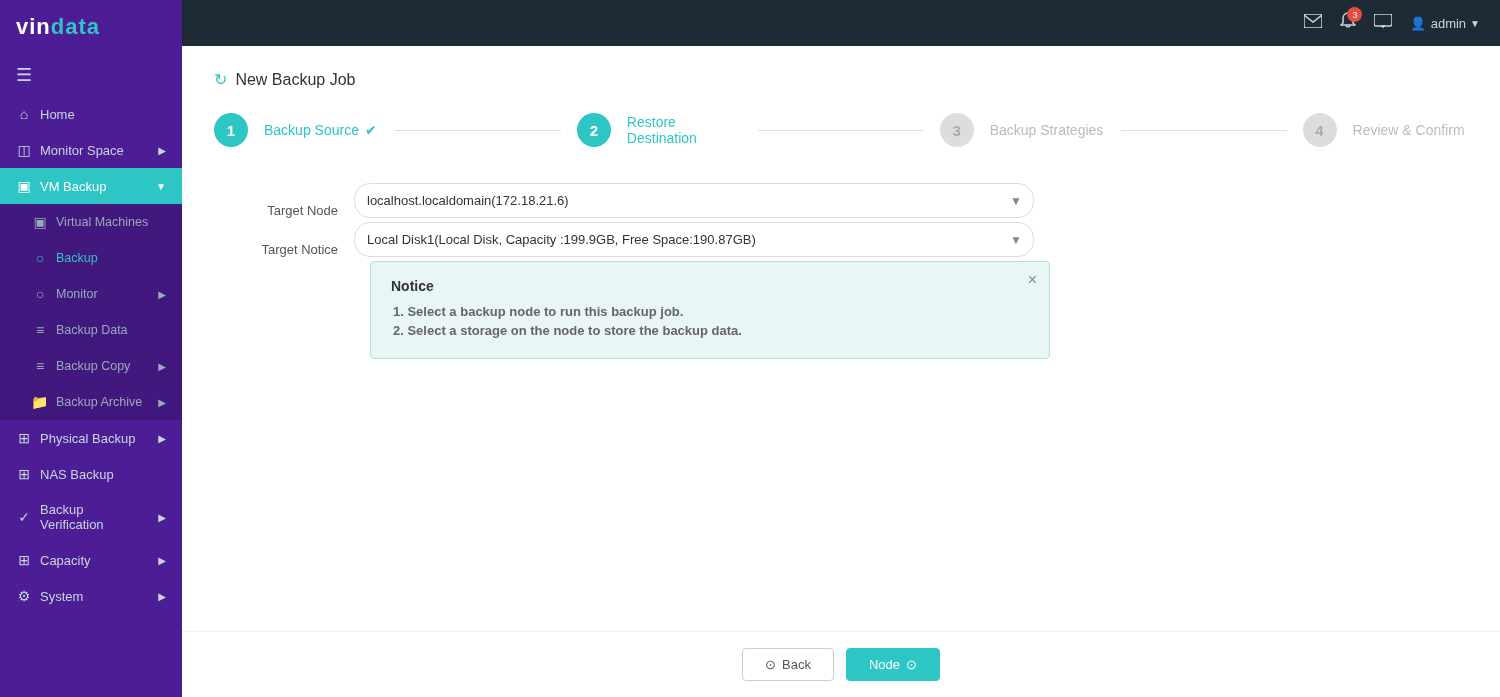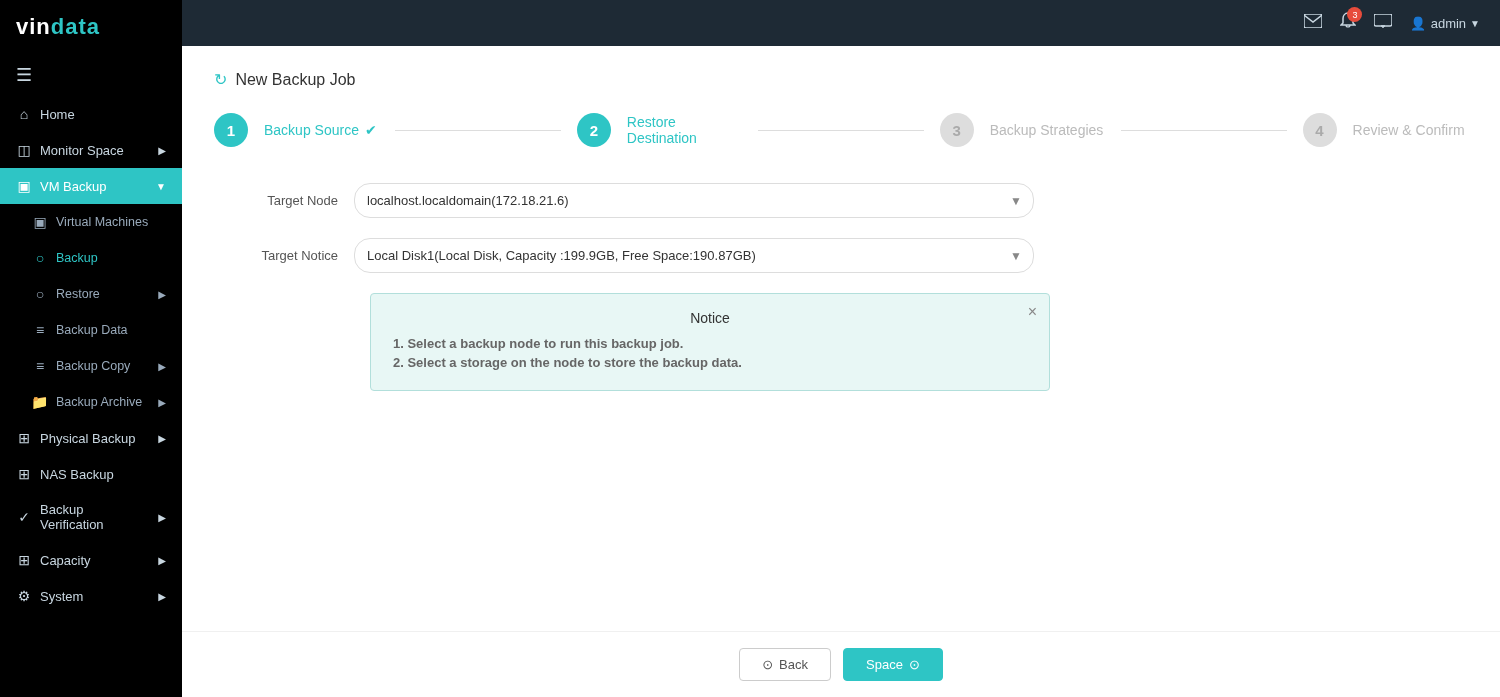--- a/index.html
+++ b/index.html
@@ -1,19 +1,19 @@
 <!DOCTYPE html>
 <html><head>
   <meta charset="utf-8">
   <style>
     * { box-sizing: border-box; margin: 0; padding: 0; }
     body { font-family: -apple-system, BlinkMacSystemFont, 'Segoe UI', sans-serif; font-size: 14px; background: #f0f2f5; display: flex; height: 697px; overflow: hidden; }
 
     
-    .sidebar { width: 182px; background: #000000; color: #c8d6e0; display: flex; flex-direction: column; flex-shrink: 0; height: 100%; }
+    .sidebar { width: 182px; background: #4c1d95; color: #c8d6e0; display: flex; flex-direction: column; flex-shrink: 0; height: 100%; }
     .sidebar-logo { padding: 14px 16px; display: flex; align-items: center; }
     .sidebar-logo span { color: #2ec5c5; font-size: 22px; font-weight: 700; letter-spacing: 1px; }
     .sidebar-logo .vin { color: #ffffff; }
     .sidebar-toggle { padding: 10px 16px; cursor: pointer; color: #c8d6e0; font-size: 18px; }
     .sidebar-item { display: flex; align-items: center; padding: 10px 16px; cursor: pointer; gap: 8px; font-size: 13px; color: #c8d6e0; position: relative; }
     .sidebar-item.active { background: #2ec5c5; color: #fff; }
     .sidebar-item .icon { width: 16px; height: 16px; display: flex; align-items: center; justify-content: center; font-size: 14px; flex-shrink: 0; }
     .sidebar-item .chevron { margin-left: auto; font-size: 10px; }
     .sidebar-sub { background: rgba(0,0,0,0.15); }
     .sidebar-sub .sidebar-item { padding-left: 32px; font-size: 12.5px; color: #9ab; }
@@ -41,30 +41,30 @@
     .step-circle { width: 34px; height: 34px; border-radius: 50%; display: flex; align-items: center; justify-content: center; font-size: 15px; font-weight: 600; flex-shrink: 0; }
     .step-circle.active { background: #2ec5c5; color: #fff; }
     .step-circle.inactive { background: #ddd; color: #aaa; }
     .step-label { margin-left: 16px; font-size: 14px; }
     .step-label.active { color: #2ec5c5; font-weight: 500; }
     .step-label.inactive { color: #bbb; }
     .step-check { color: #2ec5c5; margin-left: 6px; font-size: 14px; }
     .step-line { flex: 1; height: 1px; background: #ddd; margin: 0 16px; }
 
     
-    .form-row { display: flex; align-items: center; margin-bottom: 20px; }
+    .form-row { display: flex; align-items: flex-end; margin-bottom: 4px; }
     .form-label { width: 140px; text-align: right; padding-right: 16px; color: #555; font-size: 13px; flex-shrink: 0; }
     .form-control { flex: 1; max-width: 680px; position: relative; }
     .select-wrapper { position: relative; }
     .select-box { width: 100%; padding: 9px 36px 9px 12px; border: 1px solid #ddd; border-radius: 16px; font-size: 13px; color: #333; background: #fff; appearance: none; cursor: pointer; outline: none; }
     .select-arrow { position: absolute; right: 12px; top: 50%; transform: translateY(-50%); color: #888; font-size: 12px; pointer-events: none; }
 
     
     .notice-box { background: #e8f7f5; border: 1px solid #b2dfdb; border-radius: 4px; padding: 16px 20px; max-width: 680px; position: relative; margin-left: 156px; margin-top: 4px; }
-    .notice-title { font-size: 14px; font-weight: 400; color: #333; margin-bottom: 10px; text-align: center; }
+    .notice-title { font-size: 14px; font-weight: 700; color: #333; margin-bottom: 10px; }
     .notice-list { list-style: none; padding: 0; font-weight: bold; }
     .notice-list li { font-size: 13px; color: #666; margin-bottom: 4px; padding-left: 2px; }
     .notice-close { position: absolute; right: 12px; top: 10px; color: #888; font-size: 16px; cursor: pointer; line-height: 1; }
 
     
     .footer-bar { border-top: 1px solid #f0f0f0; padding: 16px 32px; display: flex; align-items: center; justify-content: center; gap: 12px; background: #fff; flex-shrink: 0; }
     .btn { padding: 8px 22px; border-radius: 4px; font-size: 13px; cursor: pointer; display: flex; align-items: center; gap: 6px; border: 1px solid transparent; }
     .btn-default { background: #fff; border-color: #ccc; color: #555; }
     .btn-primary { background: #2ec5c5; border-color: #2ec5c5; color: #fff; }
   </style>
@@ -99,21 +99,21 @@
     <div class="sidebar-item">
       <span class="icon">▣</span>
       <span>Virtual Machines</span>
     </div>
     <div class="sidebar-item active-sub" style="color:#2ec5c5">
       <span class="icon">○</span>
       <span>Backup</span>
     </div>
     <div class="sidebar-item">
       <span class="icon">○</span>
-      <span>Restore</span>
+      <span>Monitor</span>
       <span class="chevron">▶</span>
     </div>
     <div class="sidebar-item">
       <span class="icon">≡</span>
       <span>Backup Data</span>
     </div>
     <div class="sidebar-item">
       <span class="icon">≡</span>
       <span>Backup Copy</span>
       <span class="chevron">▶</span>
@@ -252,17 +252,17 @@
       </ul>
     </div>
   </div>
 
   <div class="footer-bar">
     <button class="btn btn-default">
       <span>⊙</span>
       <span>Back</span>
     </button>
     <button class="btn btn-primary">
-      <span>Space</span>
+      <span>Node</span>
       <span>⊙</span>
     </button>
   </div>
 </div>
 
 </body></html>

